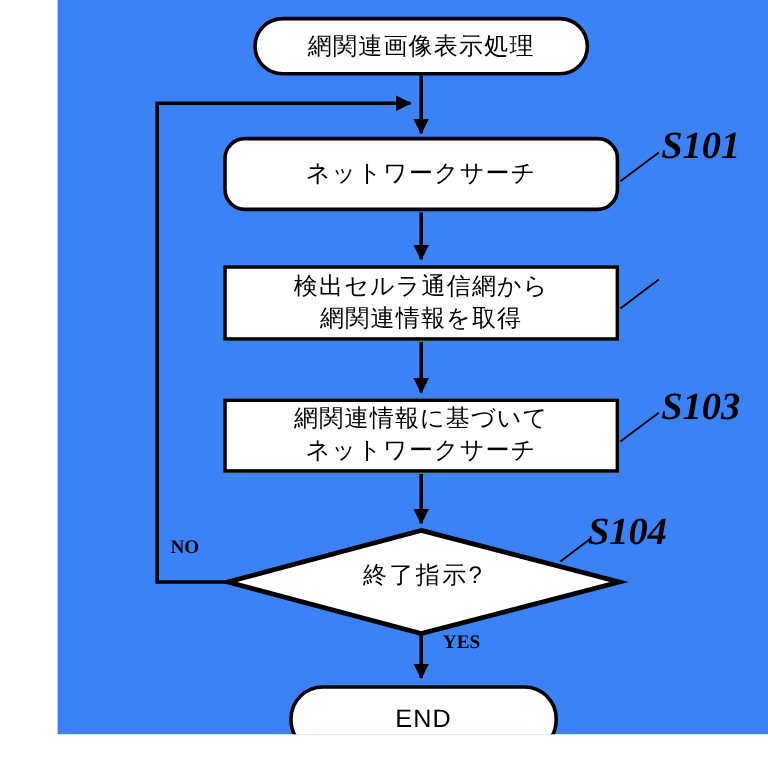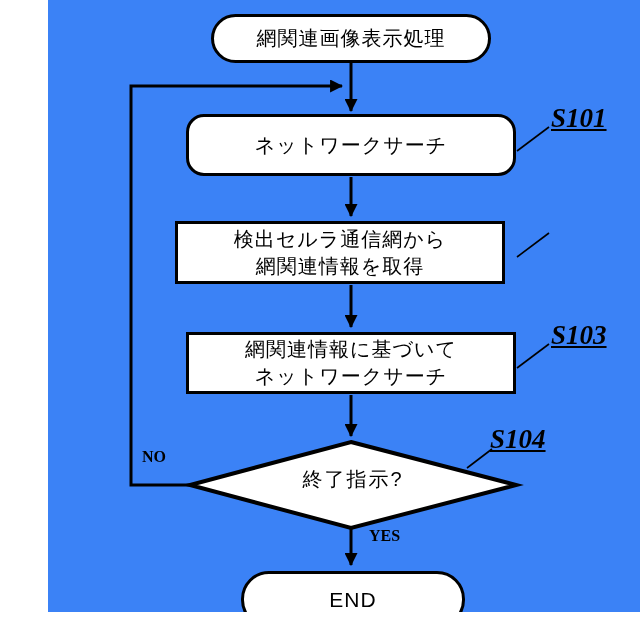--- a/index.html
+++ b/index.html
@@ -51,24 +51,23 @@
     justify-content: center;
     font-size: 20px;
     letter-spacing: 2px;
     color: #000000;
   }
   .step-id {
     position: absolute;
     font-family: "Liberation Serif", "DejaVu Serif", serif;
     font-style: italic;
     font-weight: bold;
-    font-size: 27px;
+    font-size: 32px;
     color: #000000;
     white-space: nowrap;
-    text-decoration: underline;
   }
   .branch-label {
     position: absolute;
     font-family: "Liberation Serif", "DejaVu Serif", serif;
     font-weight: bold;
     font-size: 16px;
     color: #000000;
     white-space: nowrap;
   }
   .end-terminal {
@@ -105,21 +104,21 @@
   </svg>
 
   <div class="node terminal" style="left:163px; top:14px; width:280px; height:49px;">
     <span>網関連画像表示処理</span>
   </div>
 
   <div class="node process" style="left:138px; top:114px; width:330px; height:62px;border-radius:18px;">
     <span>ネットワークサーチ</span>
   </div>
 
-  <div class="node process" style="left:127px; top:221px; width:330px; height:63px;">
+  <div class="node process" style="left:138px; top:221px; width:330px; height:63px;">
     <span>検出セルラ通信網から</span>
     <span>網関連情報を取得</span>
   </div>
 
   <div class="node process" style="left:138px; top:332px; width:330px; height:62px;">
     <span>網関連情報に基づいて</span>
     <span>ネットワークサーチ</span>
   </div>
 
   <div class="decision-label" style="left:142px; top:436px; width:326px; height:86px;">

